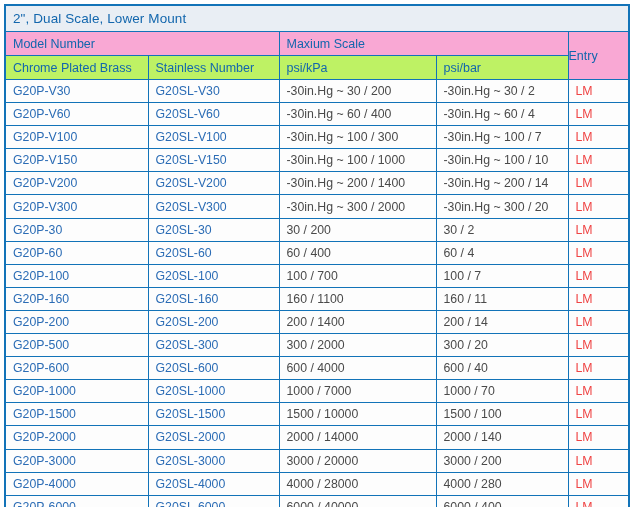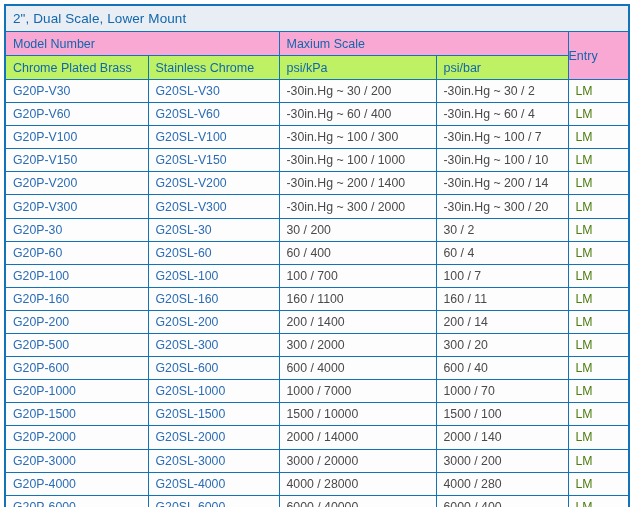--- a/index.html
+++ b/index.html
@@ -91,21 +91,21 @@
     background: #fdfdfd;
   }
   td.model {
     color: #2b6cb5;
   }
   td.scale {
     color: #4a4a4a;
     margin-left: 8px;
   }
   td.entry {
-    color: #4d7c0f;
+    color: #ef4444;
     text-align: left;
     padding-left: 11px;
   }
 
   
   col.c-brass  { width: 143px; }
   col.c-steel  { width: 131px; }
   col.c-kpa    { width: 157px; }
   col.c-bar    { width: 132px; }
   col.c-entry  { width: 61px;  }
@@ -127,21 +127,21 @@
       <tr class="title-row">
         <td colspan="5">2", Dual Scale,  Lower Mount</td>
       </tr>
       <tr class="group-row">
         <th colspan="2">Model Number</th>
         <th colspan="2">Maxium Scale</th>
         <th rowspan="2" class="entry-cell">Entry</th>
       </tr>
       <tr class="sub-row">
         <th>Chrome Plated Brass</th>
-        <th>Stainless Chrome</th>
+        <th>Stainless Number</th>
         <th>psi/kPa</th>
         <th>psi/bar</th>
       </tr>
     </thead>
 
     <tbody id="spec-body">
         <tr>
           <td class="model">G20P-V30</td>
           <td class="model">G20SL-V30</td>
           <td class="scale">-30in.Hg ~ 30 / 200</td>

